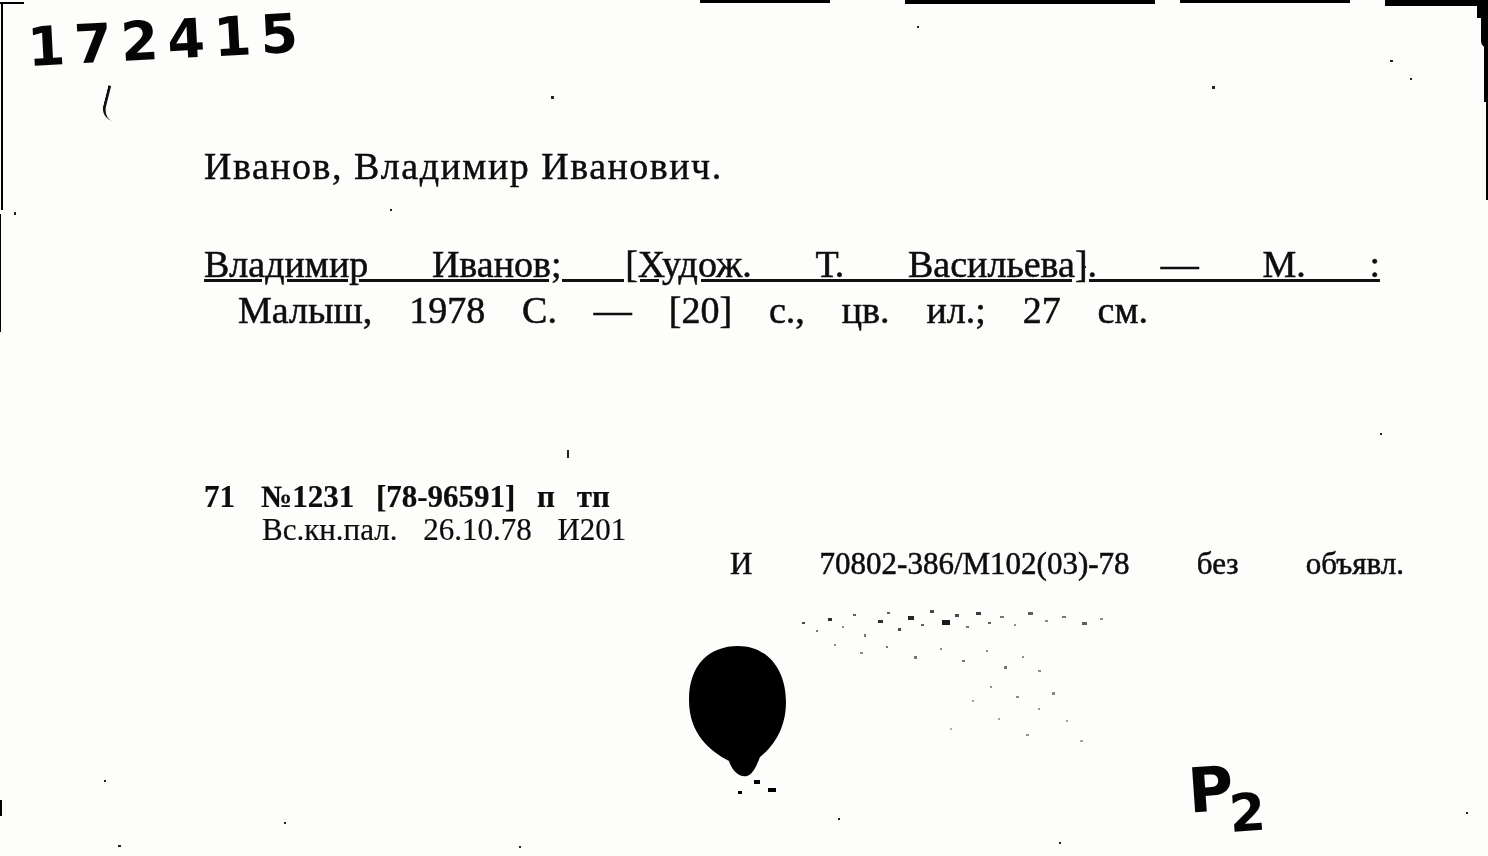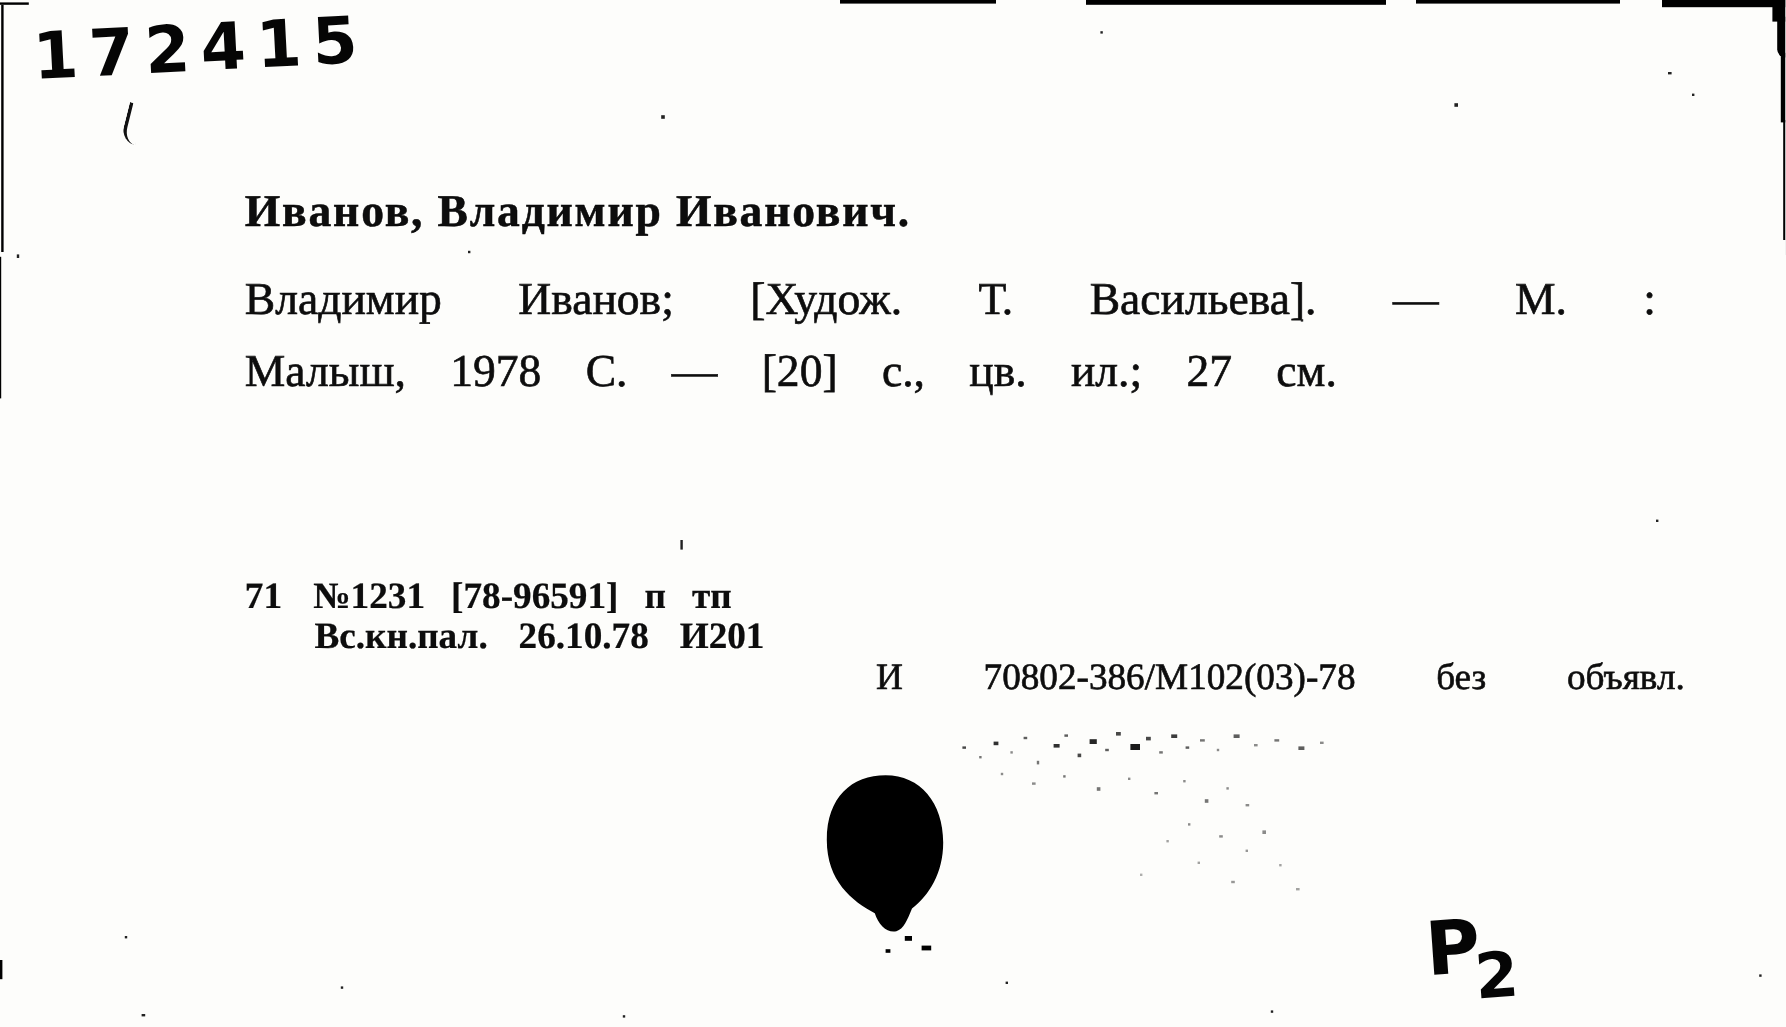--- a/index.html
+++ b/index.html
@@ -7,34 +7,34 @@
     position:relative;width:1488px;height:856px;background:#fdfdfb;
     overflow:hidden;font-family:"Liberation Serif","DejaVu Serif",serif;
     color:#0b0b0b;
   }
   .abs{position:absolute;}
   .print{ -webkit-text-stroke:0.55px #111; color:#0d0d0d; }
   .nowrap{white-space:nowrap;}
   .just{ text-align:justify; text-align-last:justify; }
 
   .heading{
-    left:204px;top:154px;font-size:38px;font-weight:700;
+    left:204px;top:144px;font-size:38px;font-weight:400;
     letter-spacing:1.5px;text-align:right; -webkit-text-stroke:0.4px #000;
   }
   .desc{ left:204px; width:1176px; font-size:38px; line-height:44px; box-sizing:border-box; }
   .desc1{ top:196px; padding-left:58px; }
-  .desc2{ top:228px; }
-  .desc3{ top:288px; width:910px; }
+  .desc2{ top:242px;text-decoration:underline; }
+  .desc3{ top:288px; width:910px;margin-left:34px; }
   .price{ left:268px; top:338px; font-size:30px; word-spacing:14px; }
   .code-right{ left:1000px; top:406px; width:378px; font-size:31px; text-align:right; letter-spacing:0.5px; }
   .reg1{ left:266px; top:446px; font-size:31px; word-spacing:12px; font-weight:700; -webkit-text-stroke:0.2px #000;}
   .reg2{ left:204px; top:479px; font-size:31px; font-weight:700; -webkit-text-stroke:0.2px #000;}
   .reg2 .gap{ display:inline-block; width:26px; }
   .reg2 .txt{ word-spacing:14px; }
-  .reg3{ left:262px; top:512px; font-size:31px; word-spacing:18px; font-weight:700; -webkit-text-stroke:0.2px #000;}
+  .reg3{ left:262px; top:512px; font-size:31px; word-spacing:18px; font-weight:400; -webkit-text-stroke:0.2px #000;}
   .pubindex{ left:730px; top:546px; width:674px; font-size:31px; }
 
   
   .hand{ font-family:"DejaVu Sans",sans-serif; color:#050505; }
   .hw-top{
     left:26px; top:16px; font-size:54px; font-weight:700;
     letter-spacing:9px; transform:rotate(-3deg); transform-origin:left top;
   }
   .pen-tick{
     left:104px; top:86px; width:10px; height:34px;

